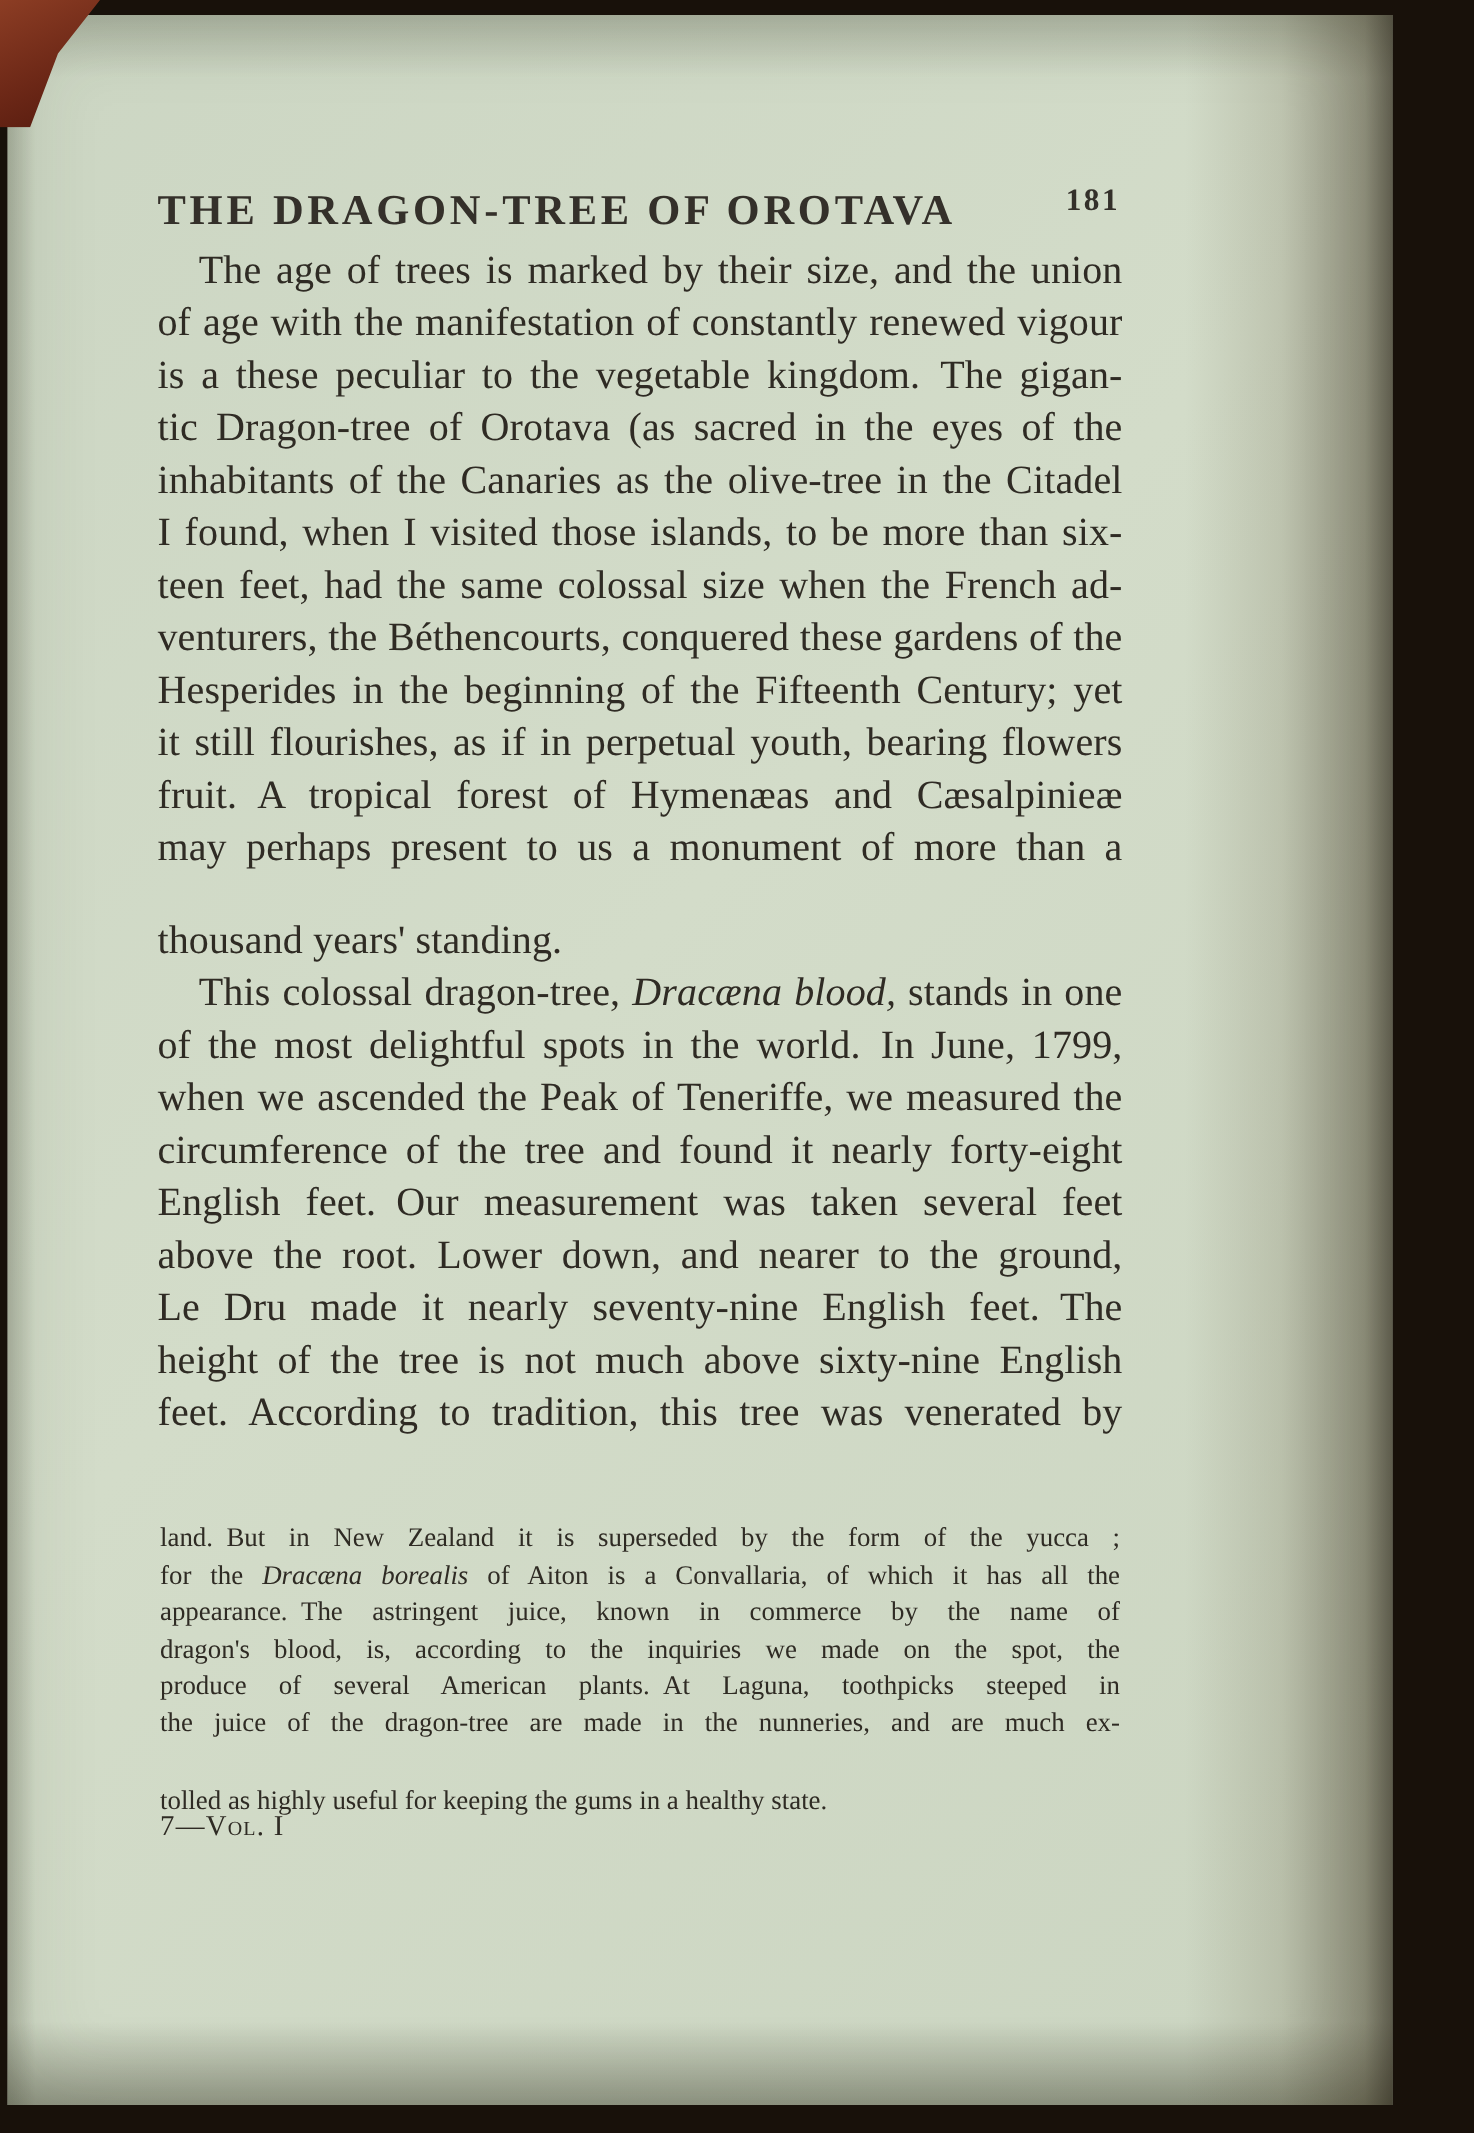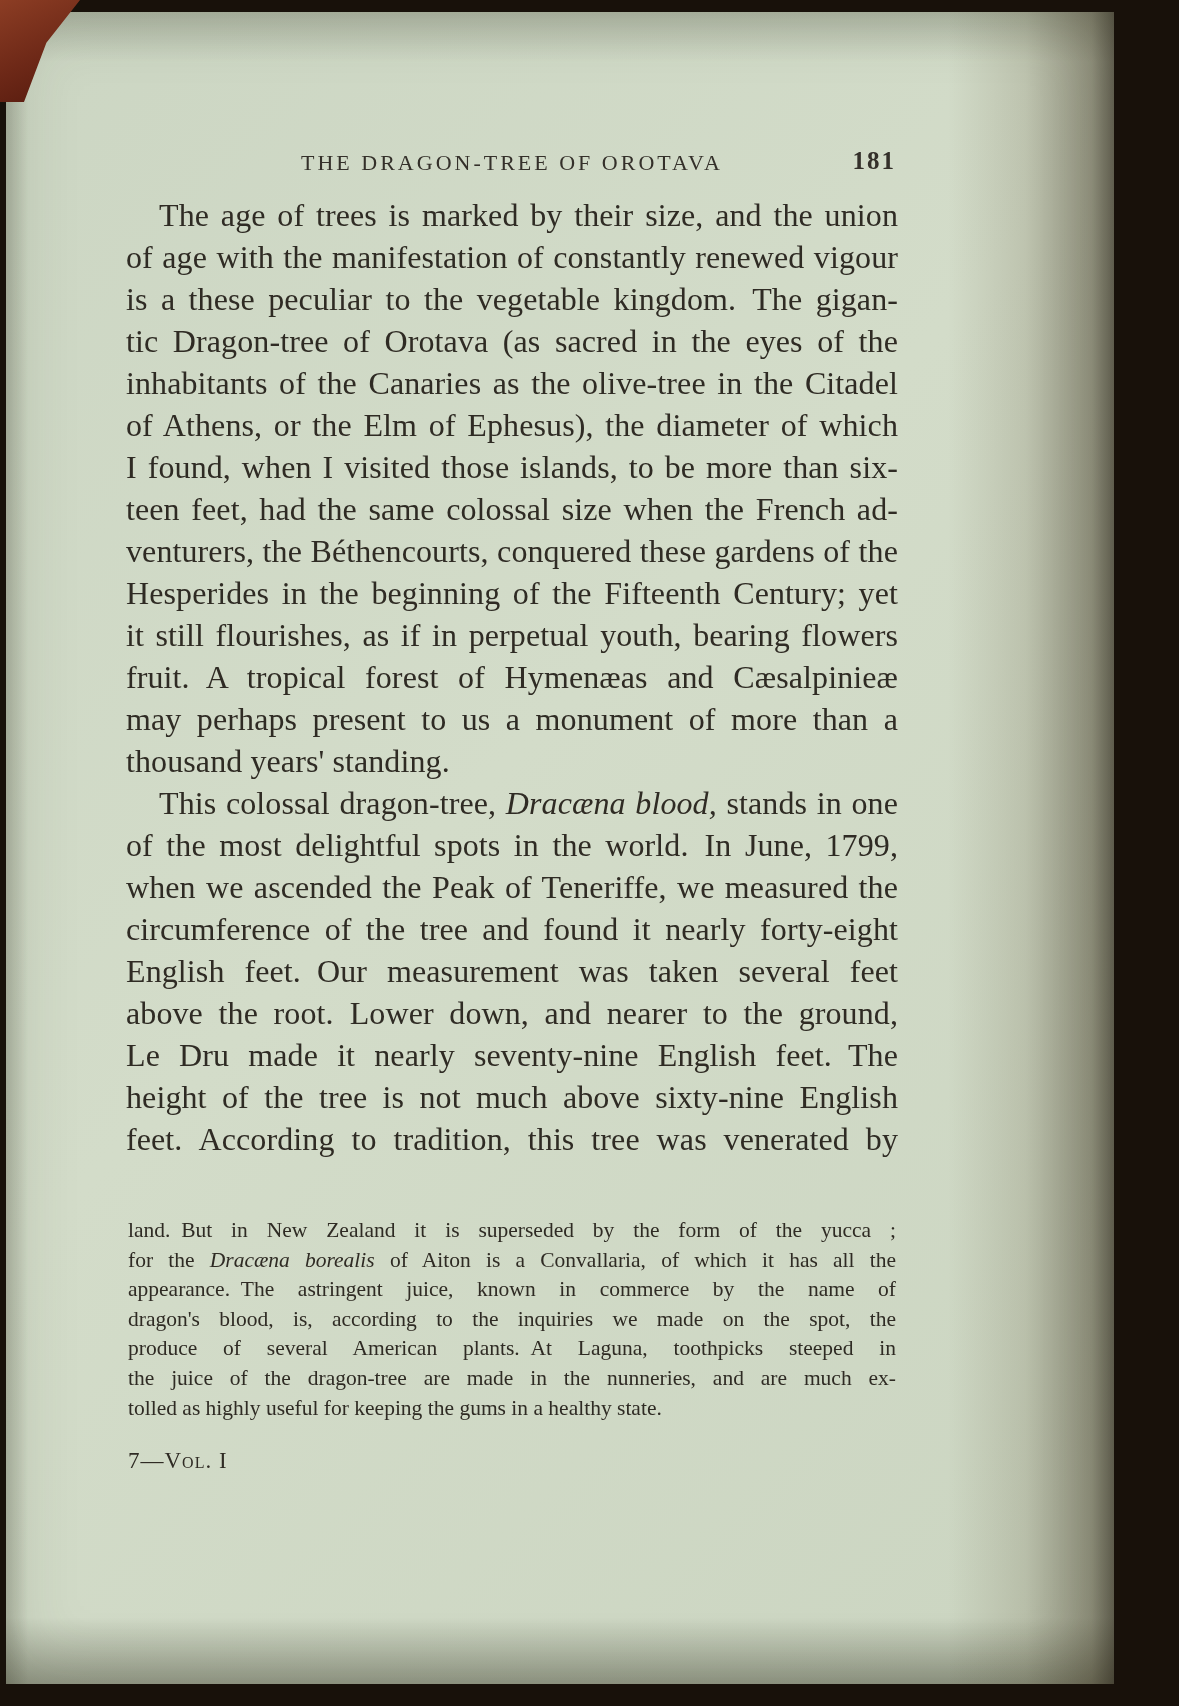--- a/index.html
+++ b/index.html
@@ -31,23 +31,23 @@
     width: 80px; height: 102px;
     background: linear-gradient(155deg, #8c3d24 0%, #6d2817 55%, #53190d 100%);
     clip-path: polygon(0 0, 100% 0, 58% 42%, 30% 100%, 0 100%);
   }
   .header {
     position: absolute; top: 138px; left: 120px; width: 772px;
     color: #34302a;
   }
   .header .title {
     display: block;
-    text-align: center;
-    font-size: 22px;
-    font-weight: normal;
+    text-align: left;
+    font-size: 34px;
+    font-weight: bold;
     letter-spacing: 3px;
   }
   .header .num {
     position: absolute; right: 2px; top: -3px;
     font-size: 25px;
     font-weight: bold;
     letter-spacing: 2px;
   }
   .main {
     position: absolute; top: 182px; left: 120px; width: 772px;
@@ -55,21 +55,21 @@
     color: #2f2b24;
     letter-spacing: 0.1px;
   }
   .line {
     height: 42px; line-height: 42px;
     text-align: justify;
     text-align-last: justify;
     overflow: hidden;
     white-space: normal;
   }
-  .line.short { text-align-last: left; }
+  .line.short { text-align-last: left; margin-top: 32px; }
   .line.indent { text-indent: 33px; }
   .it { font-style: italic; }
   .footnote {
     position: absolute; top: 1204px; left: 122px; width: 768px;
     font-size: 21.5px;
     color: #2f2b24;
   }
   .footnote .line { height: 29.6px; line-height: 29.6px; }
   .footer {
     position: absolute; top: 1436px; left: 122px;
@@ -93,21 +93,20 @@
     </div>
 
     <div class="main">
 
       <div>
         <div class="line indent">The age of trees is marked by their size, and the union</div>
         <div class="line">of age with the manifestation of constantly renewed vigour</div>
         <div class="line">is a these peculiar to the vegetable kingdom. The gigan-</div>
         <div class="line">tic Dragon-tree of Orotava (as sacred in the eyes of the</div>
         <div class="line">inhabitants of the Canaries as the olive-tree in the Citadel</div>
-        <div class="line">of Athens, or the Elm of Ephesus), the diameter of which</div>
         <div class="line">I found, when I visited those islands, to be more than six-</div>
         <div class="line">teen feet, had the same colossal size when the French ad-</div>
         <div class="line">venturers, the Béthencourts, conquered these gardens of the</div>
         <div class="line">Hesperides in the beginning of the Fifteenth Century; yet</div>
         <div class="line">it still flourishes, as if in perpetual youth, bearing flowers and</div>
         <div class="line">fruit. A tropical forest of Hymenæas and Cæsalpinieæ</div>
         <div class="line">may perhaps present to us a monument of more than a</div>
         <div class="line short">thousand years' standing.</div>
       </div>
 

